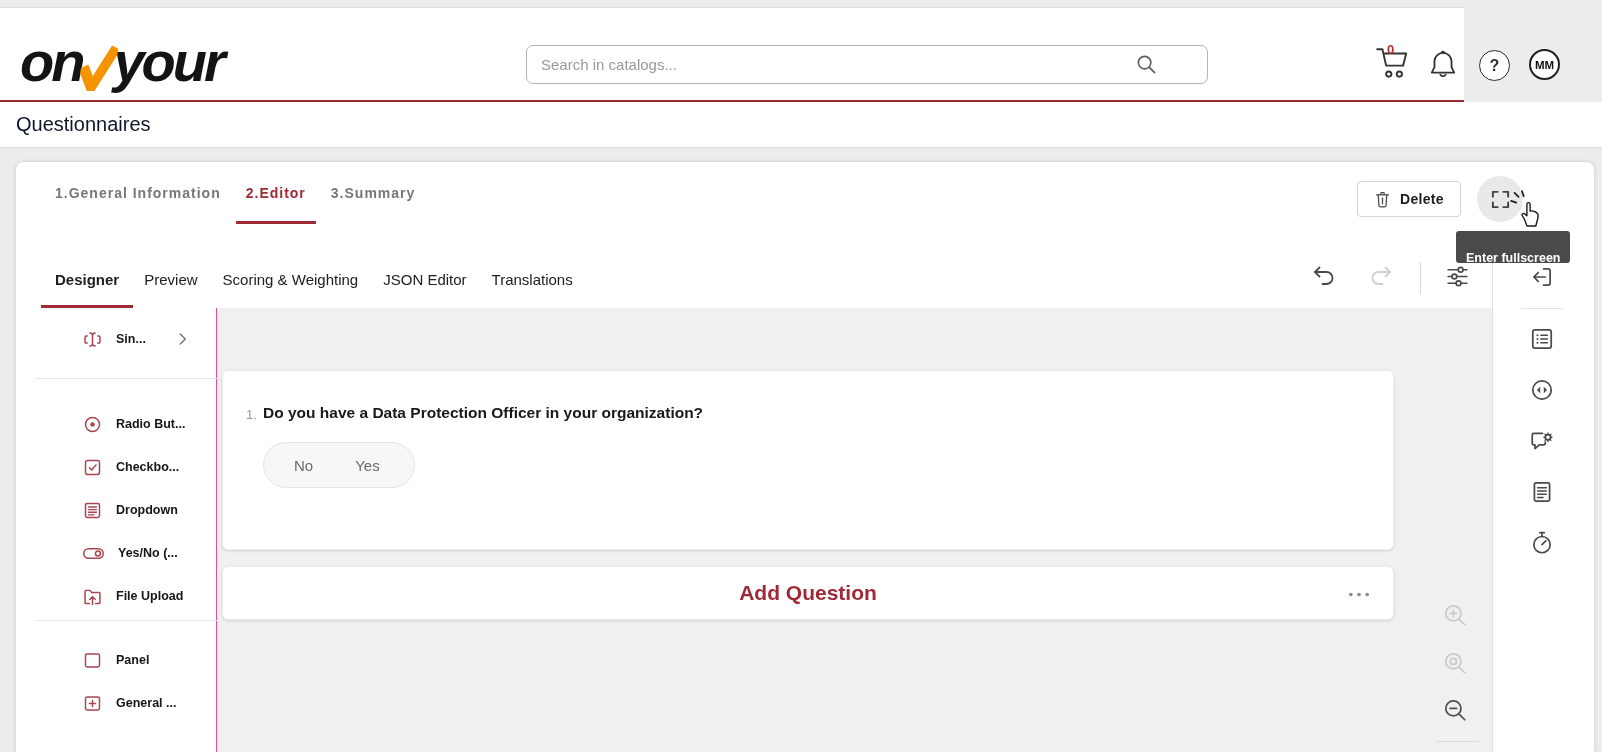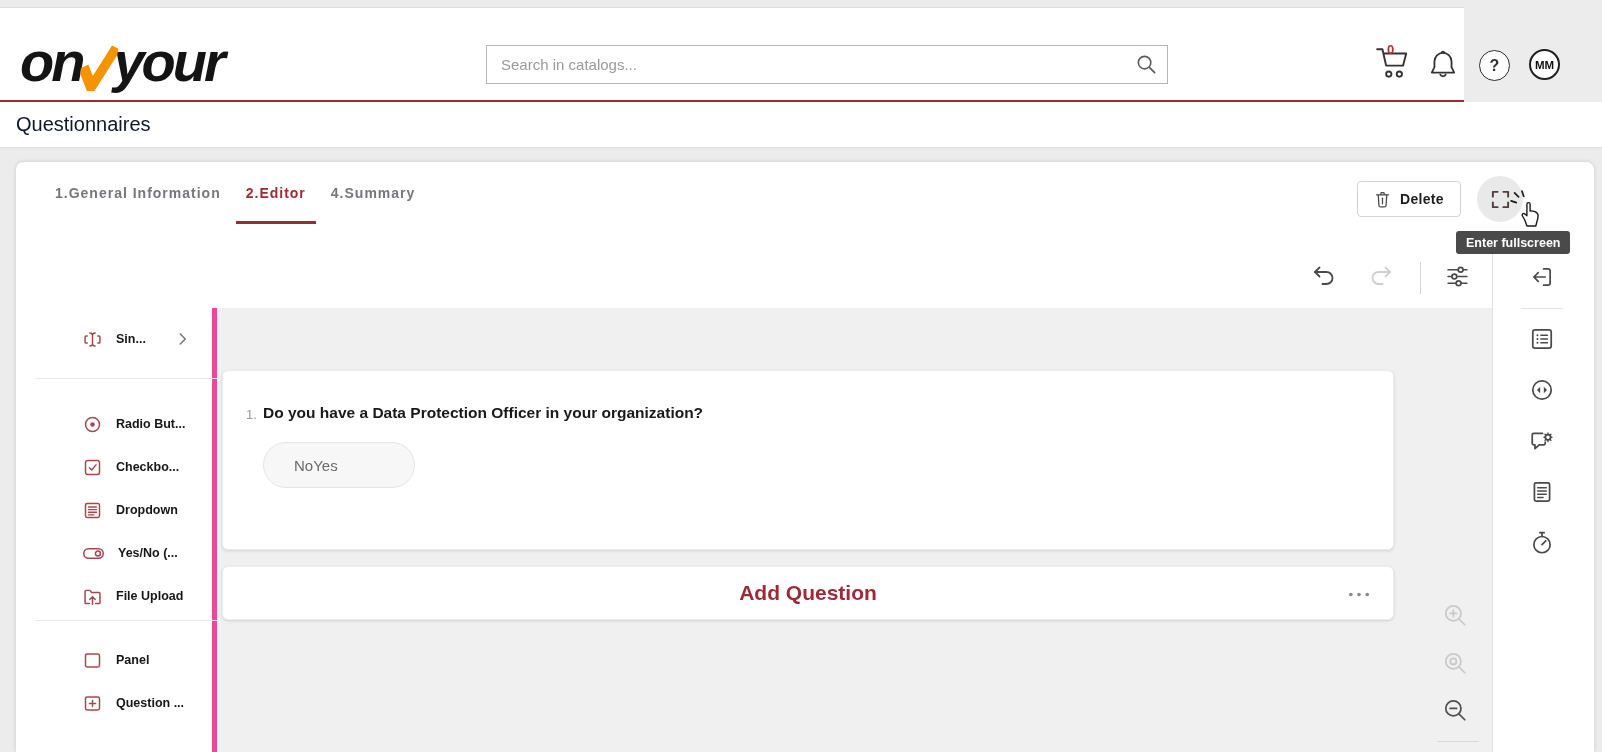--- a/index.html
+++ b/index.html
@@ -19,22 +19,22 @@
   .ico{fill:none;stroke:#4a4a4a;stroke-width:1.6;stroke-linecap:round;stroke-linejoin:round;}
   .fill-dark{fill:#4a4a4a;stroke:none;}
 
   
   .app-header{position:absolute;left:0;top:7px;width:1464px;height:95px;background:#fff;
     border-top:1px solid #dcdcdc;border-bottom:2px solid var(--brand-red);}
   .logo{position:absolute;left:20px;top:12px;height:70px;display:flex;align-items:flex-end;
     font-style:italic;font-weight:700;font-size:56px;letter-spacing:-3px;color:#141414;line-height:1;}
   .logo .chk{margin:0 -2px -1px -1px;transform:skewX(-10deg);}
   .search-wrap{position:absolute;left:486px;top:37px;width:682px;height:39px;}
-  .search-wrap input{width:100%;height:100%;border:1px solid #b5b5b5;border-radius:0;
-    padding:0 44px 0 14px;font-size:15px;font-family:"Liberation Sans",sans-serif;color:#000000;outline:none;background:#fff;}
+  .search-wrap input{width:100%;height:100%;border:1px solid #b5b5b5;border-radius:7px;
+    padding:0 44px 0 14px;font-size:15px;font-family:"Liberation Sans",sans-serif;color:#000000;outline:none;background:#fff;margin-left:40px;}
   .search-wrap input::placeholder{color:#9a9a9a;}
   .search-ic{position:absolute;right:10px;top:8px;}
   .hdr-btn{position:absolute;cursor:pointer;}
   .cart{left:1374px;top:38px;width:42px;height:40px;}
   .cart-badge{position:absolute;left:13px;top:-4px;color:var(--badge-red);font-size:13px;font-weight:700;}
   .bell{left:1428px;top:40px;}
   .circle-btn{width:31px;height:31px;border-radius:50%;display:flex;align-items:center;justify-content:center;
     font-weight:700;background:#fff;}
   .help{left:1479px;top:42px;border:1.7px solid #2e2e2e;font-size:16px;color:#2e2e2e;}
   .avatar{left:1529px;top:41px;border:2px solid #1f1f1f;font-size:11.5px;color:#111;letter-spacing:0;}
@@ -53,55 +53,55 @@
   .step{position:relative;height:62px;display:flex;align-items:center;font-size:14px;font-weight:600;
     letter-spacing:1px;color:#76767b;cursor:pointer;}
   .step.active{color:var(--brand-red);}
   .step.active::after{content:"";position:absolute;left:-10px;right:-10px;bottom:0;height:3px;background:var(--brand-red);}
 
   .delete-btn{position:absolute;left:1341px;top:19px;height:36px;padding:0 16px;display:flex;align-items:center;gap:9px;
     background:#fff;border:1px solid #d4d4d4;border-radius:4px;cursor:pointer;}
   .delete-btn span{font-size:14px;font-weight:700;color:#1d1d1d;letter-spacing:.3px;}
   .fullscreen-btn{position:absolute;left:1461px;top:14px;width:46px;height:46px;border-radius:50%;
     background:#e9e9e9;display:flex;align-items:center;justify-content:center;cursor:pointer;}
-  .tooltip{position:absolute;left:1440px;top:69px;height:23px;line-height:23px;padding:1px 10px;
+  .tooltip{position:absolute;left:1440px;top:69px;height:23px;line-height:23px;padding:16px 10px;
     background:var(--tooltip-bg);border-radius:3px;color:#fff;font-size:12.5px;font-weight:700;white-space:nowrap;z-index:9;}
   .cursor-wrap{position:absolute;left:1494px;top:28px;width:40px;height:42px;z-index:10;pointer-events:none;}
   .cursor-wrap .hand{position:absolute;left:8px;top:10px;}
 
   
   .subtab-row{position:absolute;left:0;top:88px;width:1460px;height:58px;display:flex;align-items:center;
     padding-left:39px;gap:25px;background:#fff;}
   .subtab{position:relative;height:58px;display:flex;align-items:center;font-size:15px;color:#212121;cursor:pointer;}
   .subtab.active{font-weight:700;}
   .subtab.active::after{content:"";position:absolute;left:-14px;right:-14px;bottom:0;height:3px;background:var(--brand-red);}
   .hist-btn{position:absolute;top:102px;cursor:pointer;}
   .undo{left:1295px;}
   .redo{left:1352px;}
   .vdiv{position:absolute;left:1404px;top:100px;width:1px;height:32px;background:#d8d8d8;}
   .sliders{left:1429px;}
   .rail-vdiv{position:absolute;left:1476px;top:88px;width:1px;height:502px;background:#e0e0e0;}
 
   
-  .toolbox{position:absolute;left:0;top:146px;width:201px;height:444px;background:#fff;border-right:5px solid #ec4899;}
+  .toolbox{position:absolute;left:0;top:146px;width:201px;height:444px;background:#fff;border-right:1px solid #ec4899;}
   .tb-item{position:absolute;left:0;width:200px;height:42px;display:flex;align-items:center;padding-left:66px;cursor:pointer;}
   .tb-ico{stroke:var(--toolbox-icon-red);fill:none;stroke-width:1.7;stroke-linecap:round;stroke-linejoin:round;margin-right:13px;flex:none;}
   .tb-fill{fill:var(--toolbox-icon-red);stroke:none;}
   .tb-label{font-size:12.5px;font-weight:700;color:#161616;white-space:nowrap;}
   .tb-chevron{position:absolute;left:157px;top:11px;stroke:#7a7a7a;fill:none;stroke-width:1.8;stroke-linecap:round;stroke-linejoin:round;}
   .tb-divider{position:absolute;left:20px;width:181px;height:1px;background:#e8e8e8;}
 
   
   .canvas{position:absolute;left:201px;top:146px;width:1275px;height:444px;background:#f0f0f0;}
   .q-card{position:absolute;left:5px;top:62px;width:1172px;height:180px;background:#fff;border:1px solid #ececec;
     border-radius:6px;box-shadow:0 1px 3px rgba(0,0,0,0.13);cursor:pointer;}
   .q-num{position:absolute;left:23px;top:36px;font-size:13px;color:#999;}
   .q-text{position:absolute;left:40px;top:33px;font-size:15.5px;font-weight:700;color:#191919;}
   .q-toggle{position:absolute;left:40px;top:71px;width:152px;height:46px;border-radius:23px;
-    background:#f7f7f7;border:1px solid #e4e4e4;display:flex;align-items:center;padding:0 0 0 30px;cursor:pointer;}
+    background:#f7f7f7;border:1px solid #e4e4e4;display:flex;align-items:center;padding:0 0 0 30px;gap:42px;cursor:pointer;}
   .q-opt{font-size:15px;color:#6a6a6a;}
   .aq-card{position:absolute;left:5px;top:258px;width:1172px;height:54px;background:#fff;border:1px solid #ececec;
     border-radius:6px;box-shadow:0 1px 3px rgba(0,0,0,0.13);display:flex;align-items:center;justify-content:center;}
   .aq-label{font-size:21px;font-weight:700;color:var(--brand-red);cursor:pointer;}
   .aq-dots{position:absolute;right:22px;top:24px;cursor:pointer;}
   .zoom-btn{position:absolute;left:1225px;cursor:pointer;}
   .ico-dis{fill:none;stroke:#c9c9c9;stroke-width:1.6;stroke-linecap:round;stroke-linejoin:round;}
   .ico-en{fill:none;stroke:#4f4f4f;stroke-width:1.6;stroke-linecap:round;stroke-linejoin:round;}
   .zoom-divider{position:absolute;left:1220px;top:433px;width:42px;height:1px;background:#d9d9d9;}
 
@@ -157,21 +157,21 @@
 
 <div class="breadcrumb-bar">
   <span>Questionnaires</span>
 </div>
 
 <div class="main-card">
 
   <div class="steps-row">
     <div class="step">1.General Information</div>
     <div class="step active">2.Editor</div>
-    <div class="step">4.Summary</div>
+    <div class="step">3.Summary</div>
   </div>
 
   <div class="delete-btn">
     <svg class="ico" width="17" height="19" viewBox="0 0 20 22" style="stroke-width:1.5">
       <path d="M3 5.5 h14 M8 5.5 V3.8 a1 1 0 0 1 1-1 h2 a1 1 0 0 1 1 1 V5.5"></path>
       <path d="M5 5.5 l.8 12.5 a2 2 0 0 0 2 1.8 h4.4 a2 2 0 0 0 2-1.8 L15 5.5"></path>
       <path d="M10 9.5 v6.5"></path>
     </svg>
     <span>Delete</span>
   </div>
@@ -186,20 +186,27 @@
 
   <div class="cursor-wrap">
     <svg width="16" height="16" viewBox="0 0 14 14" style="fill:none;stroke:#1c1c1c;stroke-width:1.5;stroke-linecap:round">
       <path d="M1 9.5 l4.5 1.5 M4 2.5 l3.5 3.5 M10.5 1 l1.5 4.5"></path>
     </svg>
     <svg class="hand" width="24" height="28" viewBox="0 0 24 28">
       <path d="M9 26 L6.5 19.5 4.5 16 c-1-1.8.8-3.4 2.4-2 l2 1.8 V4.3 c0-2.2 3.2-2.2 3.2 0 V11 c2.2-.5 8 .6 8 4.6 0 0-.3 4-1.2 6.2 L17.8 26 Z" fill="#fff" stroke="#1b1b1b" stroke-width="1.4" stroke-linejoin="round"></path>
     </svg>
   </div>
 
+  <div class="subtab-row">
+    <div class="subtab active">Designer</div>
+    <div class="subtab">Preview</div>
+    <div class="subtab">Scoring &amp; Weighting</div>
+    <div class="subtab">JSON Editor</div>
+    <div class="subtab">Translations</div>
+  </div>
 
   <div class="hist-btn undo">
     <svg width="26" height="24" viewBox="0 0 26 24" style="fill:none;stroke:#4a4a4a;stroke-width:1.8;stroke-linecap:round;stroke-linejoin:round">
       <path d="M8.5 3.5 L4 8 l4.5 4.5"></path>
         <path d="M4 8 h11.5 a6 6 0 0 1 0 12 h-4"></path>
     </svg>
   </div>
   <div class="hist-btn redo">
     <svg width="26" height="24" viewBox="0 0 26 24" style="fill:none;stroke:#cfcfcf;stroke-width:1.8;stroke-linecap:round;stroke-linejoin:round">
       <path d="M17.5 3.5 L22 8 l-4.5 4.5"></path>
@@ -269,21 +276,21 @@
       <svg class="tb-ico" width="21" height="21" viewBox="0 0 24 24">
         <rect x="4" y="4.5" width="16" height="15" rx="2"></rect>
       </svg>
       <span class="tb-label">Panel</span>
     </div>
     <div class="tb-item" style="top:374px">
       <svg class="tb-ico" width="21" height="21" viewBox="0 0 24 24">
         <rect x="4" y="4.5" width="16" height="15" rx="2"></rect>
           <path d="M12 8.5 v7 M8.5 12 h7"></path>
       </svg>
-      <span class="tb-label">Question ...</span>
+      <span class="tb-label">General ...</span>
     </div>
   </div>
 
   <div class="canvas">
     <div class="q-card">
       <span class="q-num">1.</span>
       <span class="q-text">Do you have a Data Protection Officer in your organization?</span>
       <div class="q-toggle">
         <span class="q-opt">No</span>
         <span class="q-opt">Yes</span>

